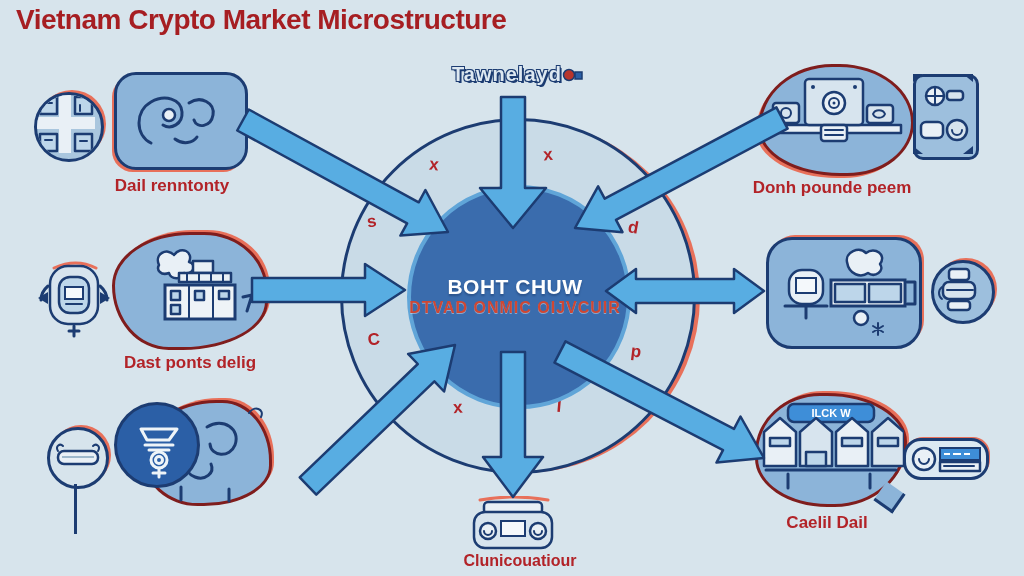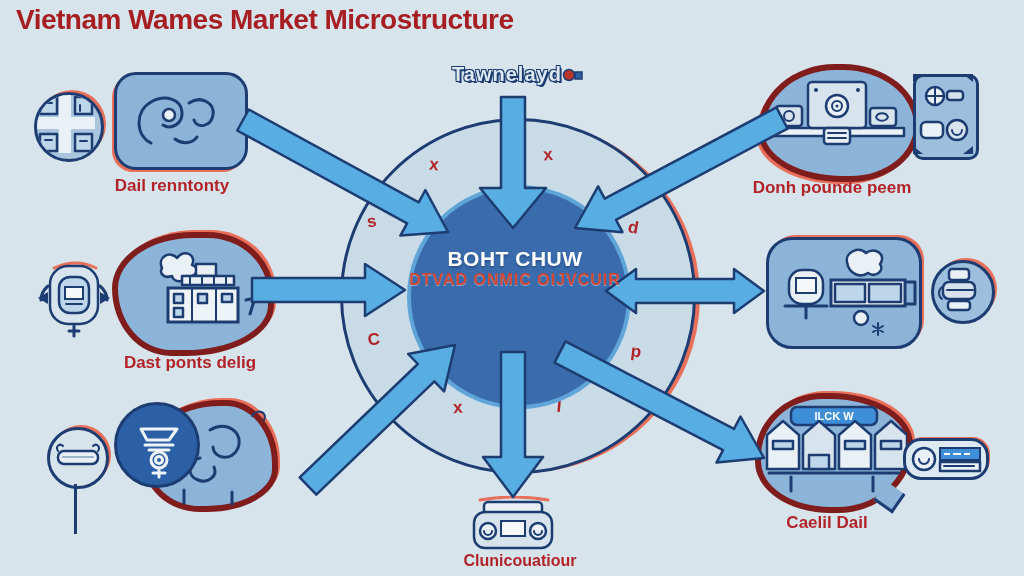--- a/index.html
+++ b/index.html
@@ -10,33 +10,33 @@
          font:700 28px "Liberation Sans",sans-serif;color:#a61e22;letter-spacing:-0.5px;}
 
   
   .hub-ring{position:absolute;left:340px;top:118px;width:350px;height:350px;border-radius:50%;
             background:#c9dbe7;border:3px solid #1c3c72;z-index:2;
             box-shadow:6px 1px 0 -2px #e8705a;}
   .hub-inner{position:absolute;left:407px;top:185px;width:216px;height:216px;border-radius:50%;
              background:#3a6cad;border:4px solid #60a5d8;z-index:3;}
   .hub-text{position:absolute;left:395px;top:246px;width:240px;text-align:center;z-index:5;}
   .hub-line{font:800 21px "Liberation Sans",sans-serif;color:#ffffff;letter-spacing:.5px;
-            text-shadow:0 2px 2px rgba(15,35,75,.35);line-height:25px;}
+            text-shadow:0 2px 2px rgba(15,35,75,.35);line-height:25px;margin-top:28px;}
   .hub-sub{font:800 16px "Liberation Sans",sans-serif;color:#cf4733;letter-spacing:1px;
            text-shadow:0 1px 0 rgba(255,255,255,.4);}
   .rl{position:absolute;width:22px;height:22px;z-index:2;text-align:center;
       font:700 17px "Liberation Sans",sans-serif;color:#b22328;}
 
   
   .arrows{position:absolute;left:0;top:0;width:1024px;height:576px;z-index:4;pointer-events:none;}
   .arrow{fill:#58ade2;stroke:#1c3c72;stroke-width:2.5;stroke-linejoin:round;}
 
   
   .rbox{position:absolute;background:#8cb4d9;border:3px solid #1c3c72;border-radius:22px;z-index:1;}
-  .cloud{position:absolute;background:#8cb4d9;border:6px solid #7f1d1d;z-index:1;}
+  .cloud{position:absolute;background:#8cb4d9;border:3px solid #7f1d1d;z-index:1;}
   .circ{position:absolute;border-radius:50%;border:3px solid #1c3c72;z-index:1;overflow:hidden;}
   .lbl{position:absolute;text-align:center;z-index:6;
        font:700 17px "Liberation Sans",sans-serif;color:#b22328;}
   .stick{position:absolute;width:3px;background:#1c3c72;z-index:1;}
   .tail{position:absolute;width:20px;height:20px;background:#8cb4d9;z-index:1;
         border-right:3px solid #1c3c72;border-bottom:3px solid #1c3c72;transform:rotate(35deg);}
 
   .toplabel{position:absolute;left:418px;top:63px;width:200px;z-index:6;display:flex;
             align-items:center;justify-content:center;gap:0;}
   .topword{font:800 20px "Liberation Sans",sans-serif;color:#dde8f1;letter-spacing:1px;
@@ -53,21 +53,21 @@
   .sw{stroke:#eef4f8;fill:none;stroke-width:3;stroke-linecap:round;stroke-linejoin:round;}
   .so{stroke:#e8705a;fill:none;stroke-width:3;stroke-linecap:round;}
   .nf{fill:#1c3c72;stroke:none;}
   .ic{position:absolute;z-index:1;}
 </style>
 </head>
 <body>
 
 <div class="stage">
 
-  <h1 class="title">Vietnam Wames Market Microstructure</h1>
+  <h1 class="title">Vietnam Crypto Market Microstructure</h1>
 
   <div class="toplabel">
     <span class="topword">Tawnelayd</span>
     <svg width="22" height="16">
       <circle cx="7" cy="8" r="5.5" fill="#b8352c" stroke="#1c3c72" stroke-width="1.5"></circle>
       <rect x="13" y="5" width="7" height="7" fill="#2b5fa6" stroke="#1c3c72" stroke-width="1.5"></rect>
     </svg>
   </div>
 
   <div class="hub-ring"></div>

